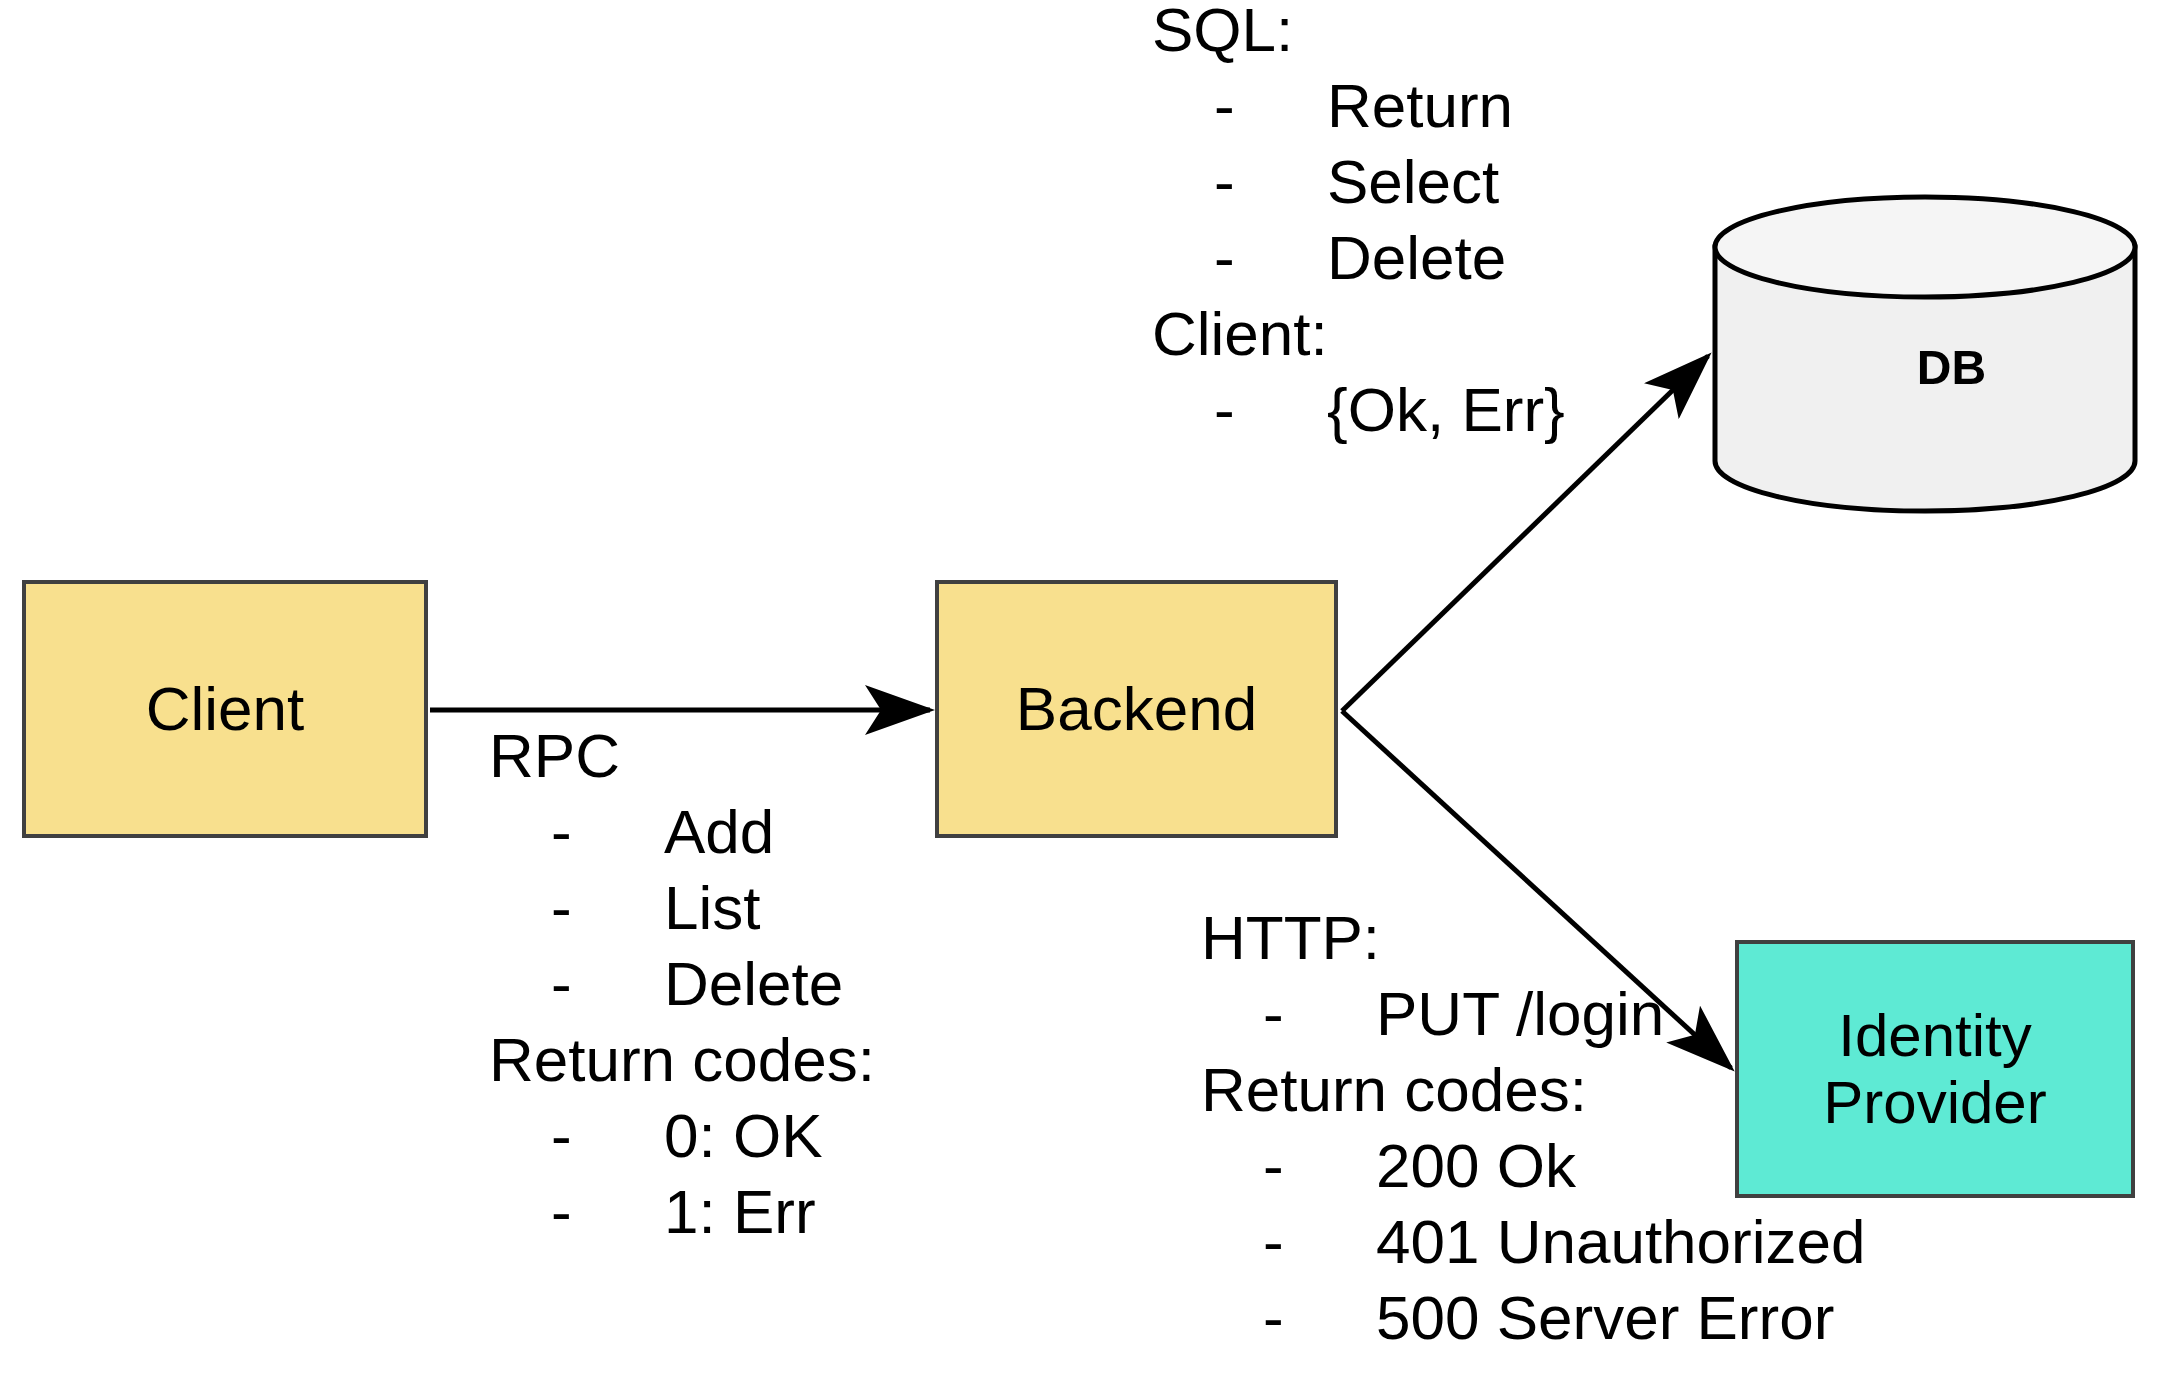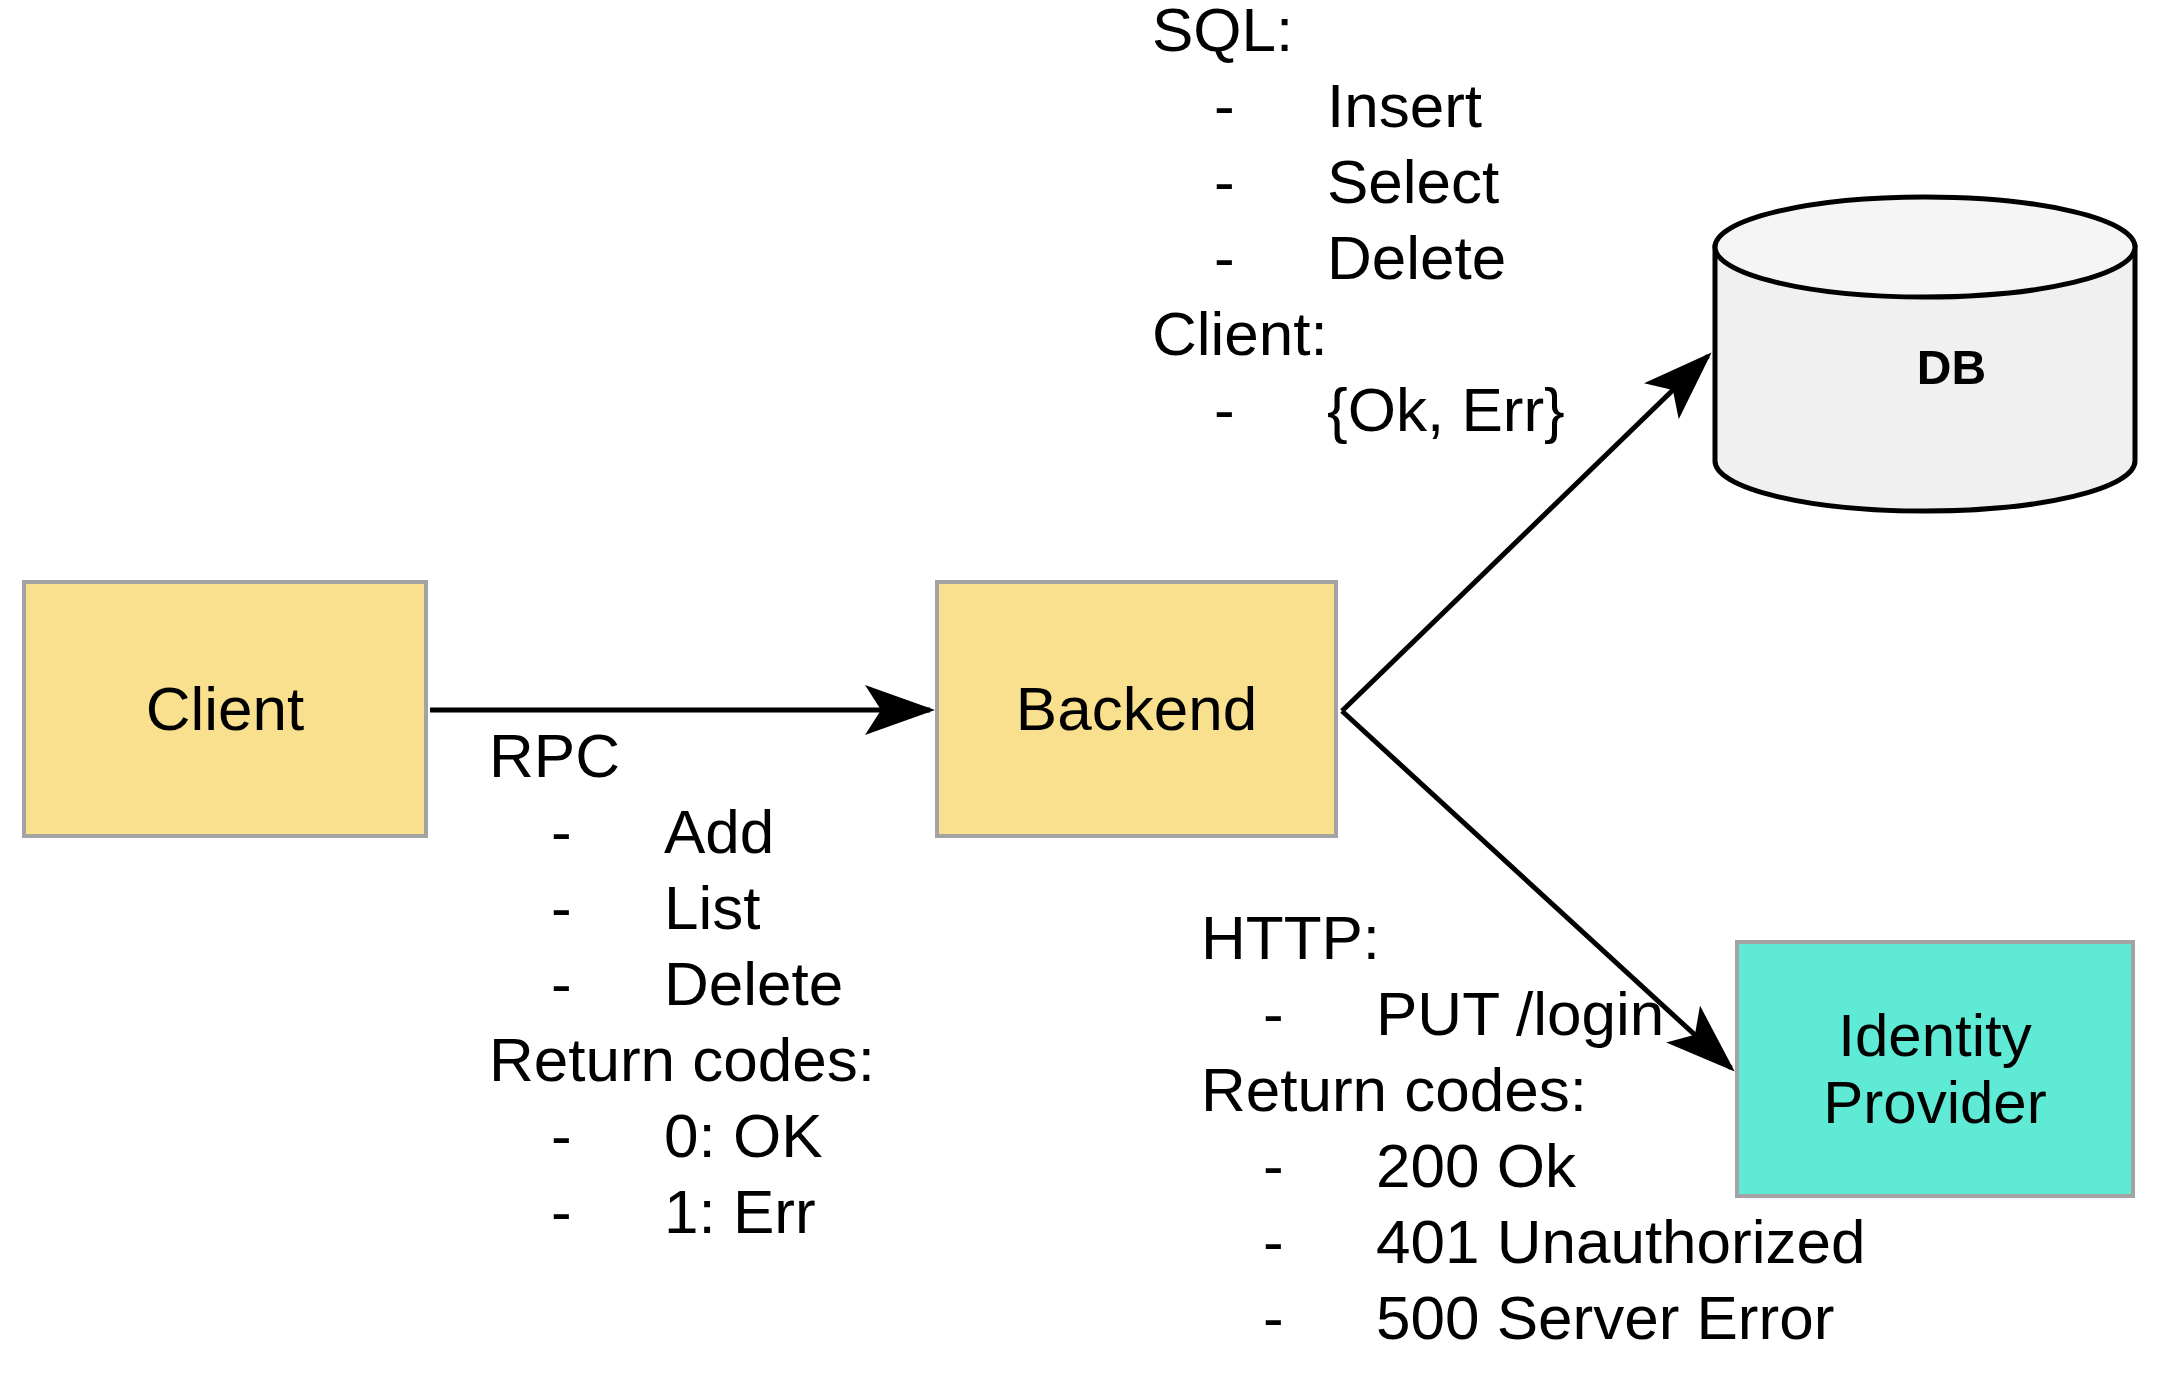--- a/index.html
+++ b/index.html
@@ -23,21 +23,21 @@
     left: 0;
     top: 0;
     width: 2178px;
     height: 1398px;
     overflow: visible;
   }
   
   .node-box {
     position: absolute;
     box-sizing: border-box;
-    border: 4px solid #a3a3a3;
+    border: 4px solid #404040;
     display: flex;
     align-items: center;
     justify-content: center;
     text-align: center;
     line-height: 1.12;
   }
   .node-yellow { background: #F8E08E; }
   .node-gray   { background: #5eead4; }
 
   #client-node {
@@ -134,21 +134,21 @@
       <span>Identity</span><br>
       <span>Provider</span>
     </span>
   </div>
 
   <div class="ann-block" id="ann-sql">
     <span class="ann-head">SQL:</span>
 
     <span class="ann-item">
       <span class="bullet">-</span>
-      <span>Insert</span>
+      <span>Return</span>
     </span>
     <span class="ann-item">
       <span class="bullet">-</span>
       <span>Select</span>
     </span>
     <span class="ann-item">
       <span class="bullet">-</span>
       <span>Delete</span>
     </span>
 

